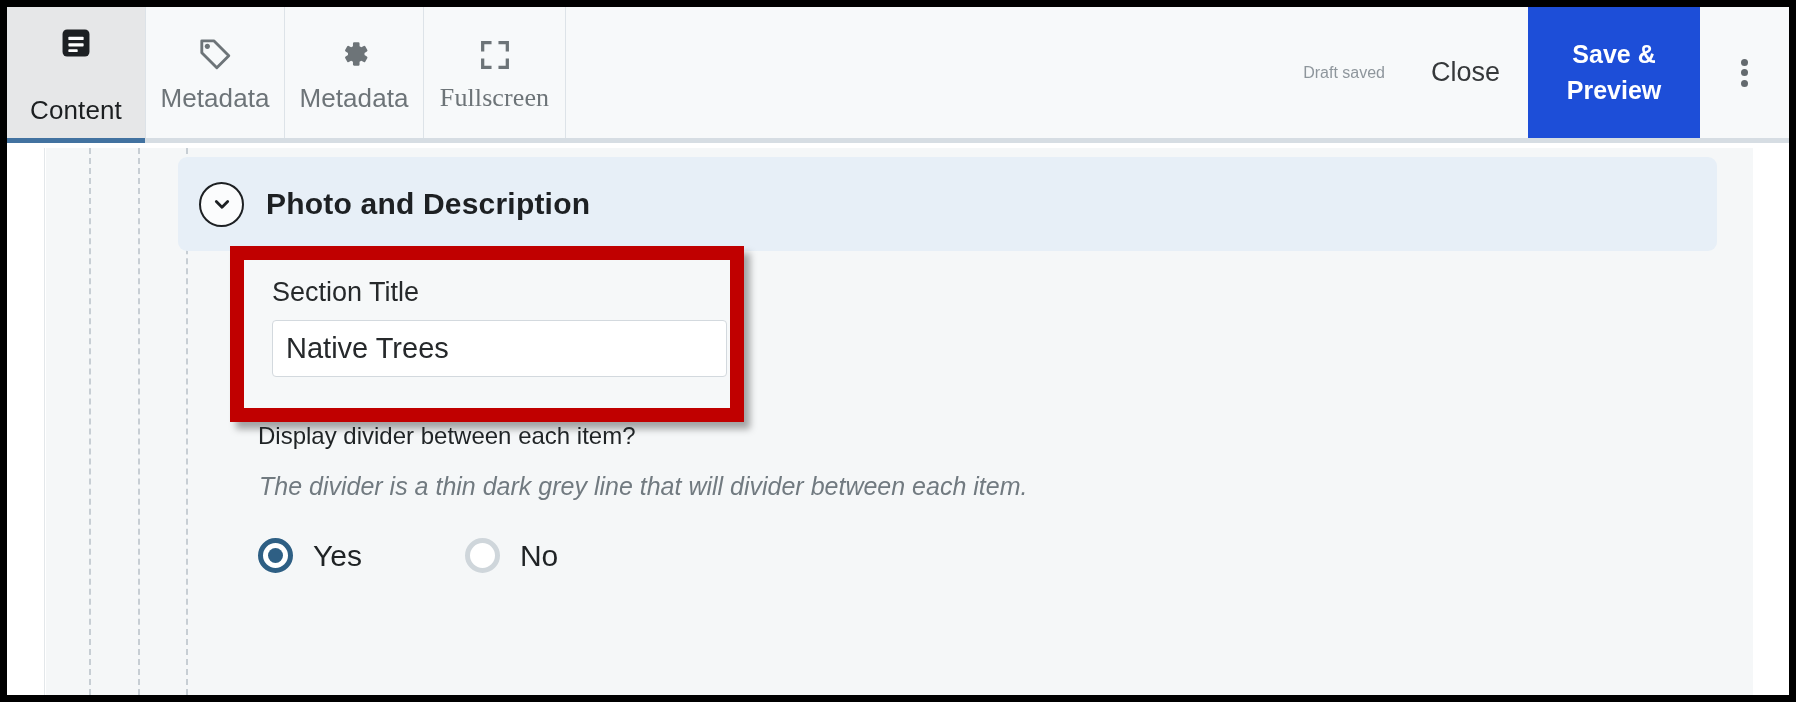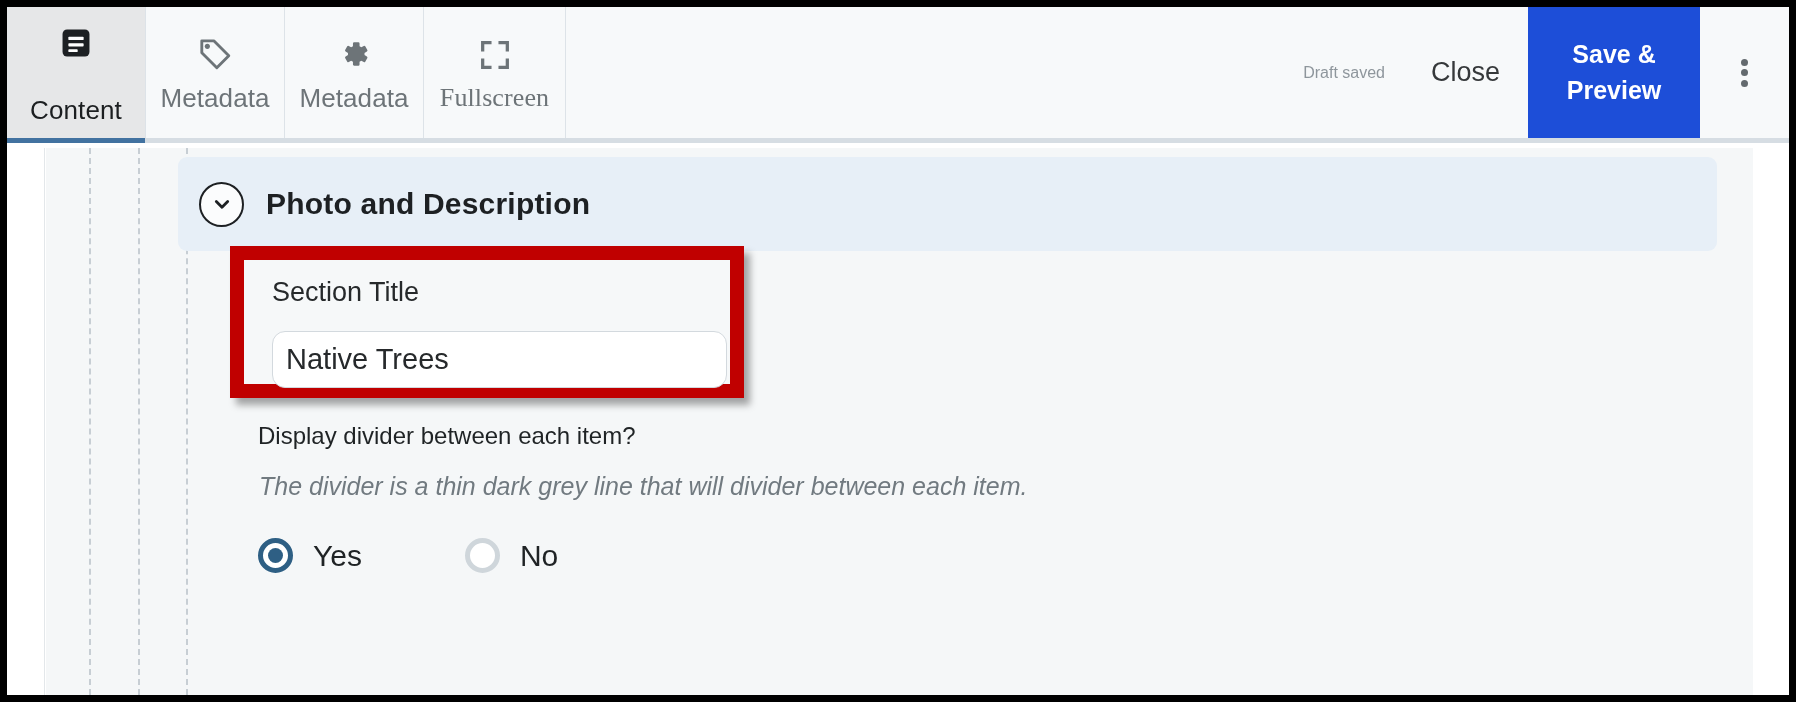--- a/index.html
+++ b/index.html
@@ -138,35 +138,35 @@
     font-size: 30px;
     font-weight: bold;
     color: #1d2023;
     letter-spacing: .2px;
   }
 
   
   #highlight {
     position: absolute;
     left: 184px; top: 98px;
-    width: 514px; height: 152px;
+    width: 514px; height: 176px;
     border: 14px solid #c00000;
     background: #f6f8f9;
     box-shadow: 6px 7px 7px rgba(0,0,0,.34);
   }
   #field-label {
     position: absolute; left: 28px; top: 17px;
     font-size: 27px; color: #26292b;
   }
   #title-input {
-    position: absolute; left: 28px; top: 71px;
+    position: absolute; left: 28px; top: 60px;
     width: 455px; height: 57px;
     background: #ffffff;
     border: 1px solid #d3d9de;
-    border-radius: 13px;
+    border-radius: 4px;
     font-family: "Liberation Sans", sans-serif;
     font-size: 29px;
     color: #26292b;
     padding: 0 13px;
     outline: none;
   }
 
   
   #divider-question {
     position: absolute; left: 212px; top: 274px;

